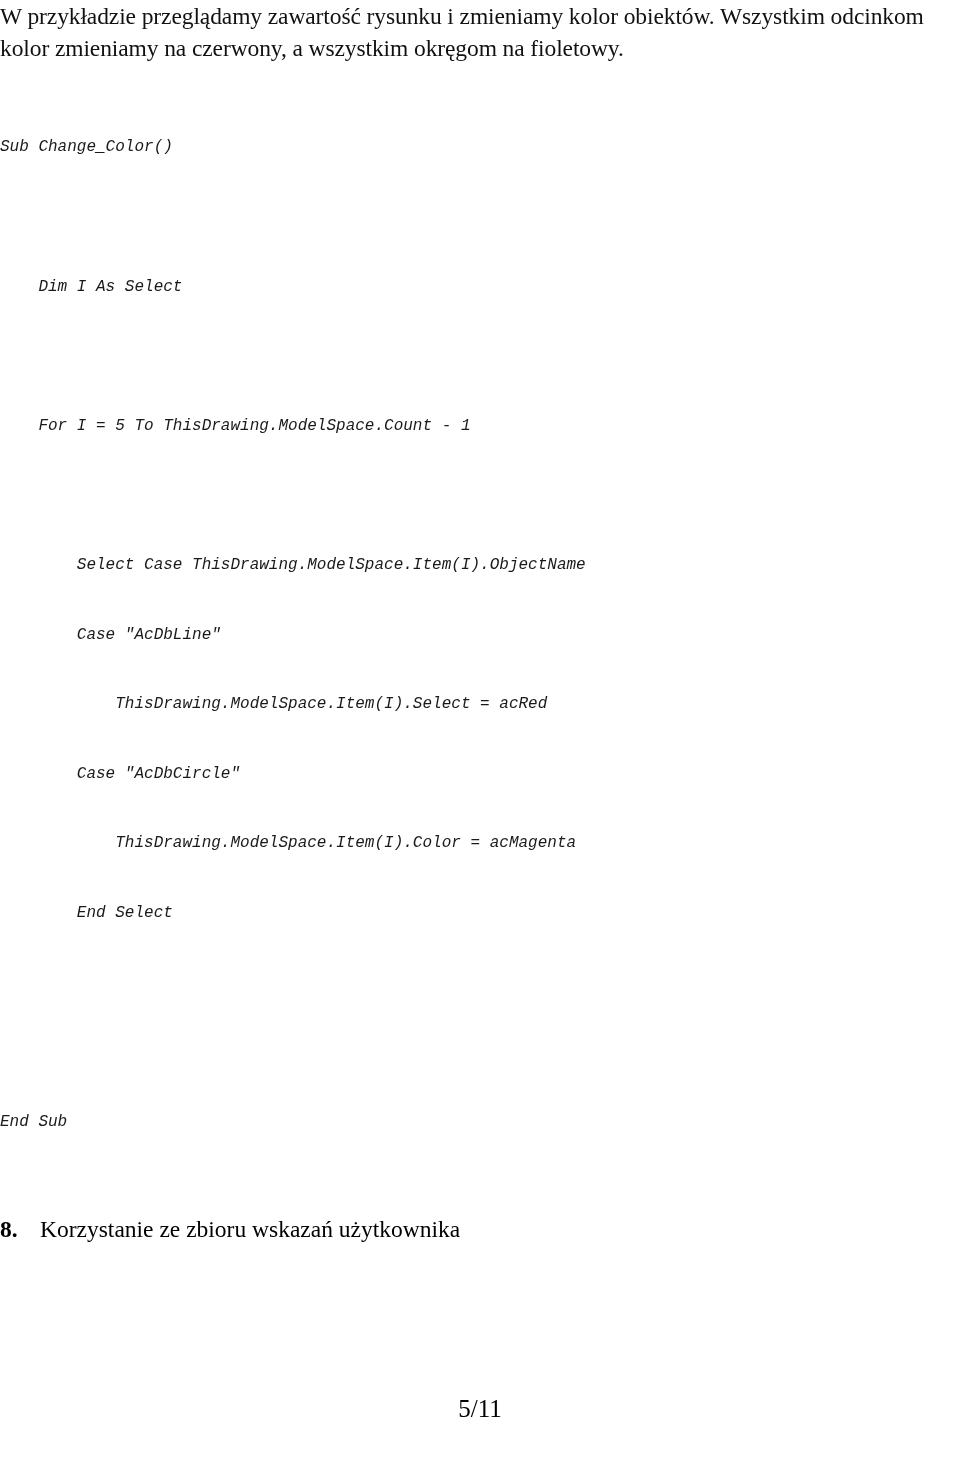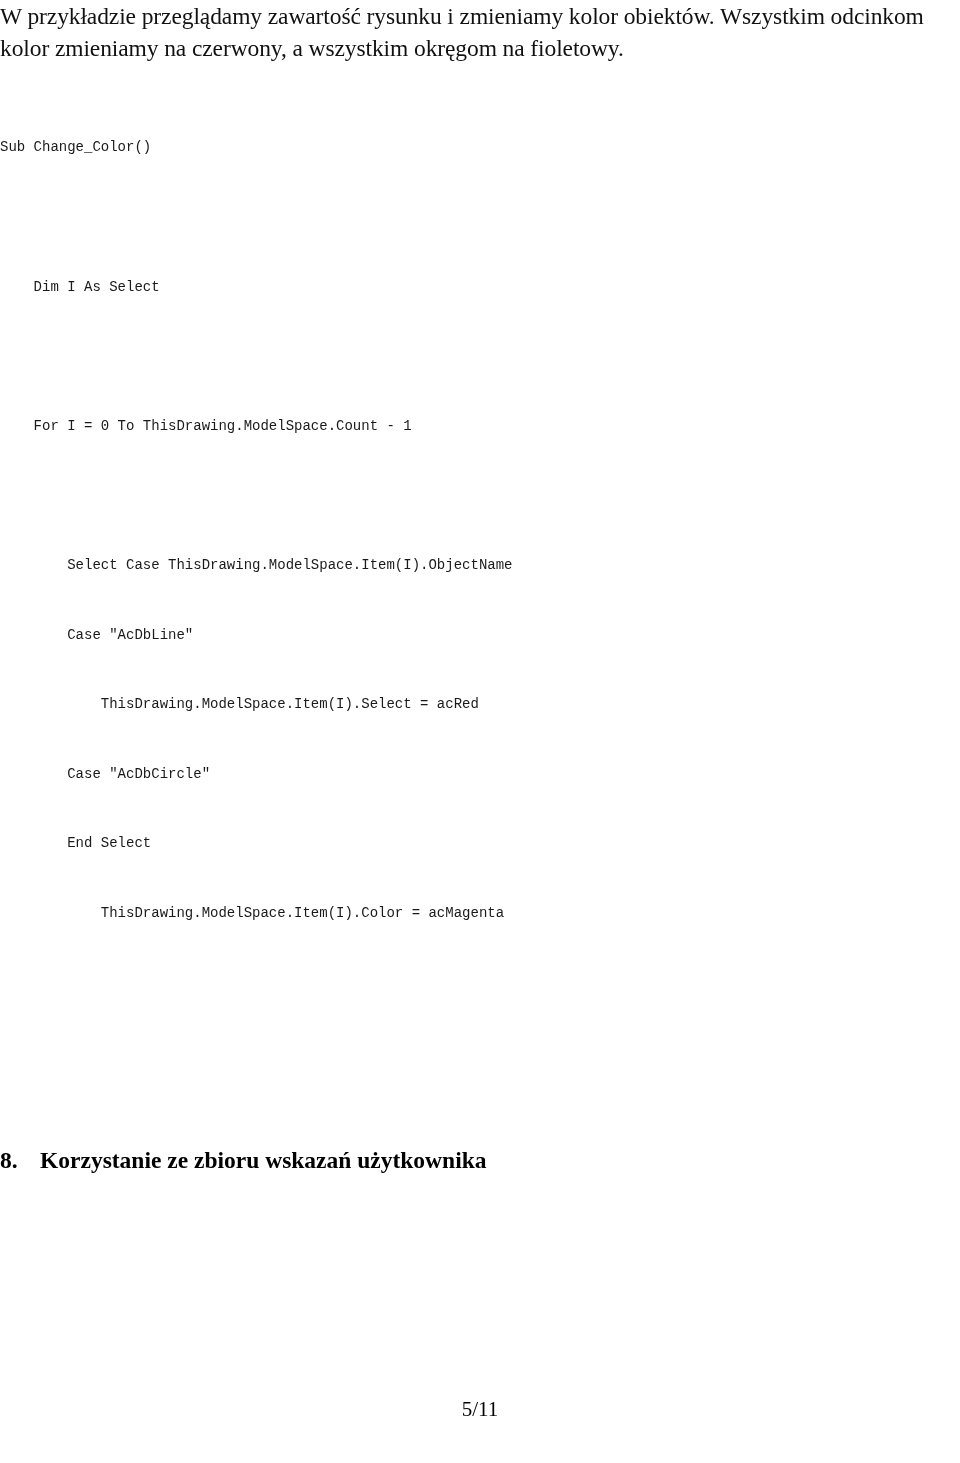--- a/index.html
+++ b/index.html
@@ -47,33 +47,34 @@
     line-height: 30px;
     margin: 0;
     color: #000;
   }
   .heading .num {
     width: 40px;
     flex: 0 0 40px;
     font-weight: bold;
   }
   .heading .htext {
-    font-weight: bold;
+    font-weight: normal;
   }
 
   
   .code {
     font-family: "Liberation Mono", "DejaVu Sans Mono", monospace;
-    font-size: 14px;
+    font-size: 16px;
     line-height: 23.2px;
     white-space: pre;
     color: #1a1a1a;
     margin: 0;
     letter-spacing: 0px;
     tab-size: 4;
+    font-style: italic;
   }
   .code .ln {
     display: block;
     min-height: 23.2px;
     white-space: pre;
   }
   .code .ln.blank {
     height: 23.2px;
   }
   .sp-22 { height: 22px; }
@@ -82,49 +83,50 @@
   .sp-34 { height: 34px; }
 
   
   .footer {
     position: absolute;
     left: 0;
     right: 0;
     bottom: 22px;
     text-align: center;
     font-family: "Liberation Serif", "DejaVu Serif", serif;
-    font-size: 21px;
+    font-size: 25px;
     line-height: 26px;
     color: #000;
   }
 </style>
 </head>
 <body>
 
 <div class="page">
 
   <p class="prose">W przykładzie przeglądamy zawartość rysunku i zmieniamy kolor obiektów. Wszystkim odcinkom kolor zmieniamy na czerwony, a wszystkim okręgom na fioletowy.</p>
 
   <div class="sp-26"></div>
 
   <div class="code">
     <span class="ln">Sub Change_Color()</span>
     <span class="ln blank"></span>
     <span class="ln">    Dim I As Select</span>
     <span class="ln blank"></span>
-    <span class="ln">    For I = 0 To ThisDrawing.ModelSpace.Count - 1</span>
+    <span class="ln">    For I = 5 To ThisDrawing.ModelSpace.Count - 1</span>
     <span class="ln blank"></span>
     <span class="ln">        Select Case ThisDrawing.ModelSpace.Item(I).ObjectName</span>
     <span class="ln">        Case "AcDbLine"</span>
     <span class="ln">            ThisDrawing.ModelSpace.Item(I).Select = acRed</span>
     <span class="ln">        Case "AcDbCircle"</span>
+    <span class="ln">            ThisDrawing.ModelSpace.Item(I).Color = acMagenta</span>
     <span class="ln">        End Select</span>
-    <span class="ln">            ThisDrawing.ModelSpace.Item(I).Color = acMagenta</span>
     <span class="ln blank"></span>
     <span class="ln blank"></span>
+    <span class="ln">End Sub</span>
   </div>
 
   <div class="sp-34"></div>
 
   <div class="heading">
     <span class="num">8.</span>
     <span class="htext">Korzystanie ze zbioru wskazań użytkownika</span>
   </div>
 
   <div class="sp-22"></div>

